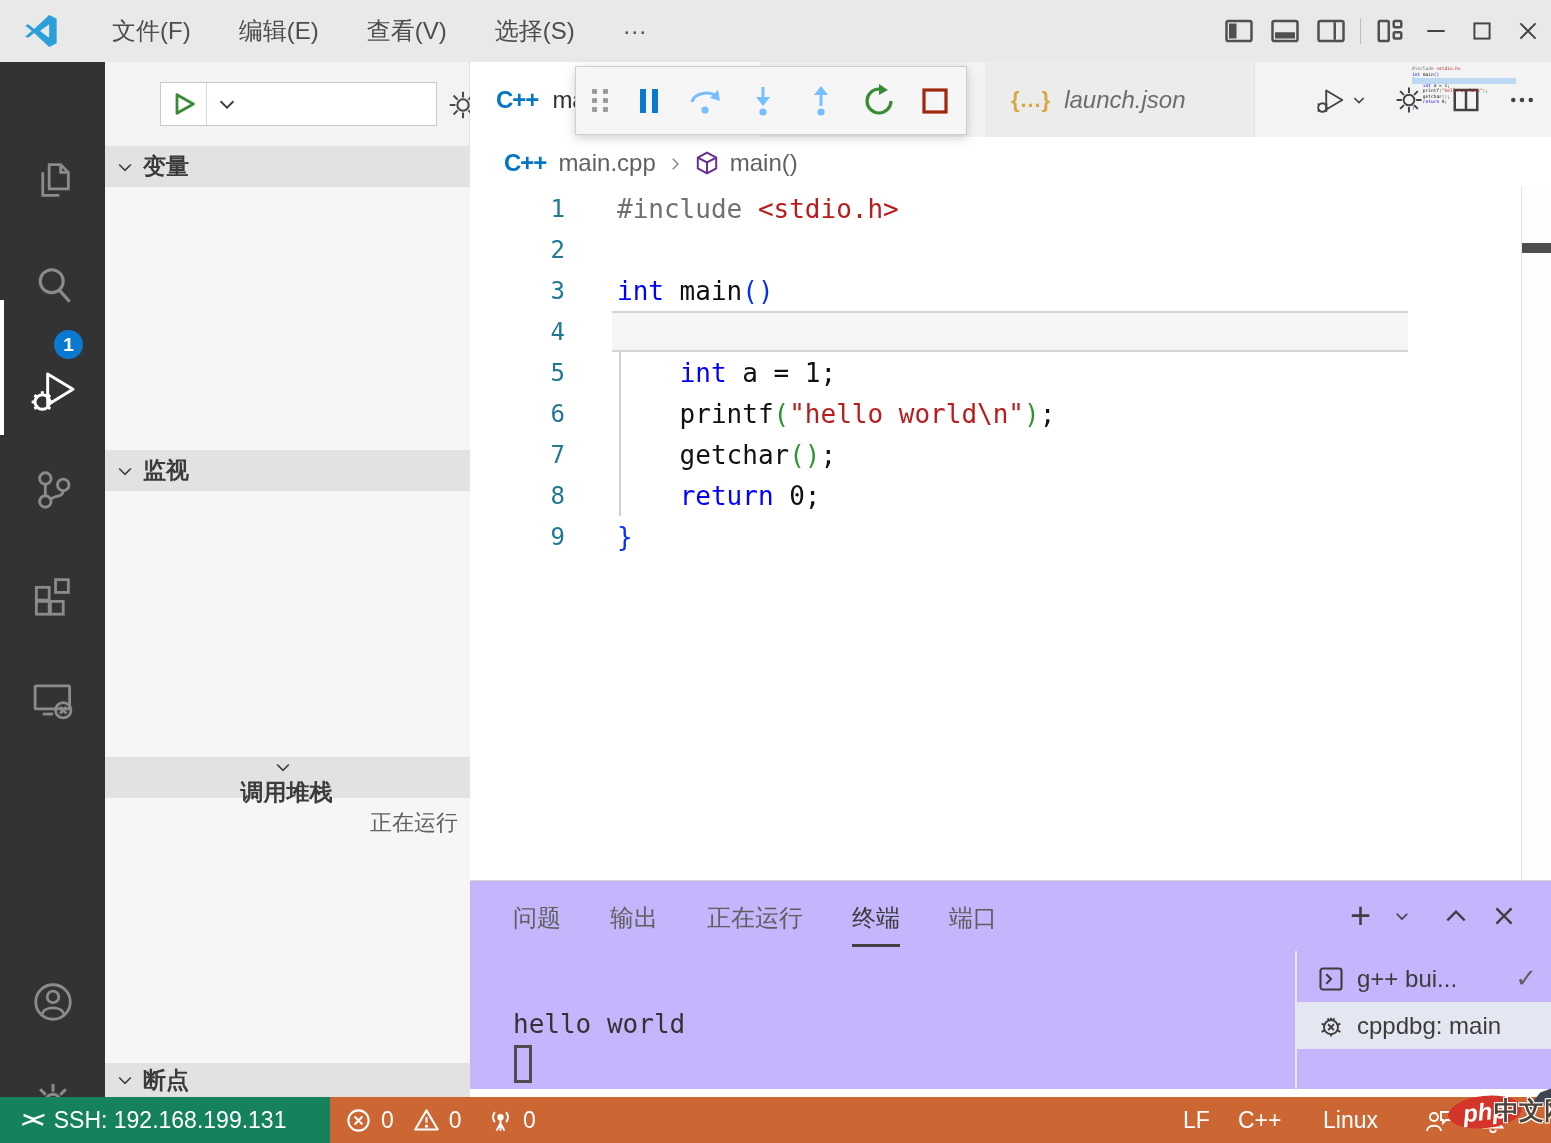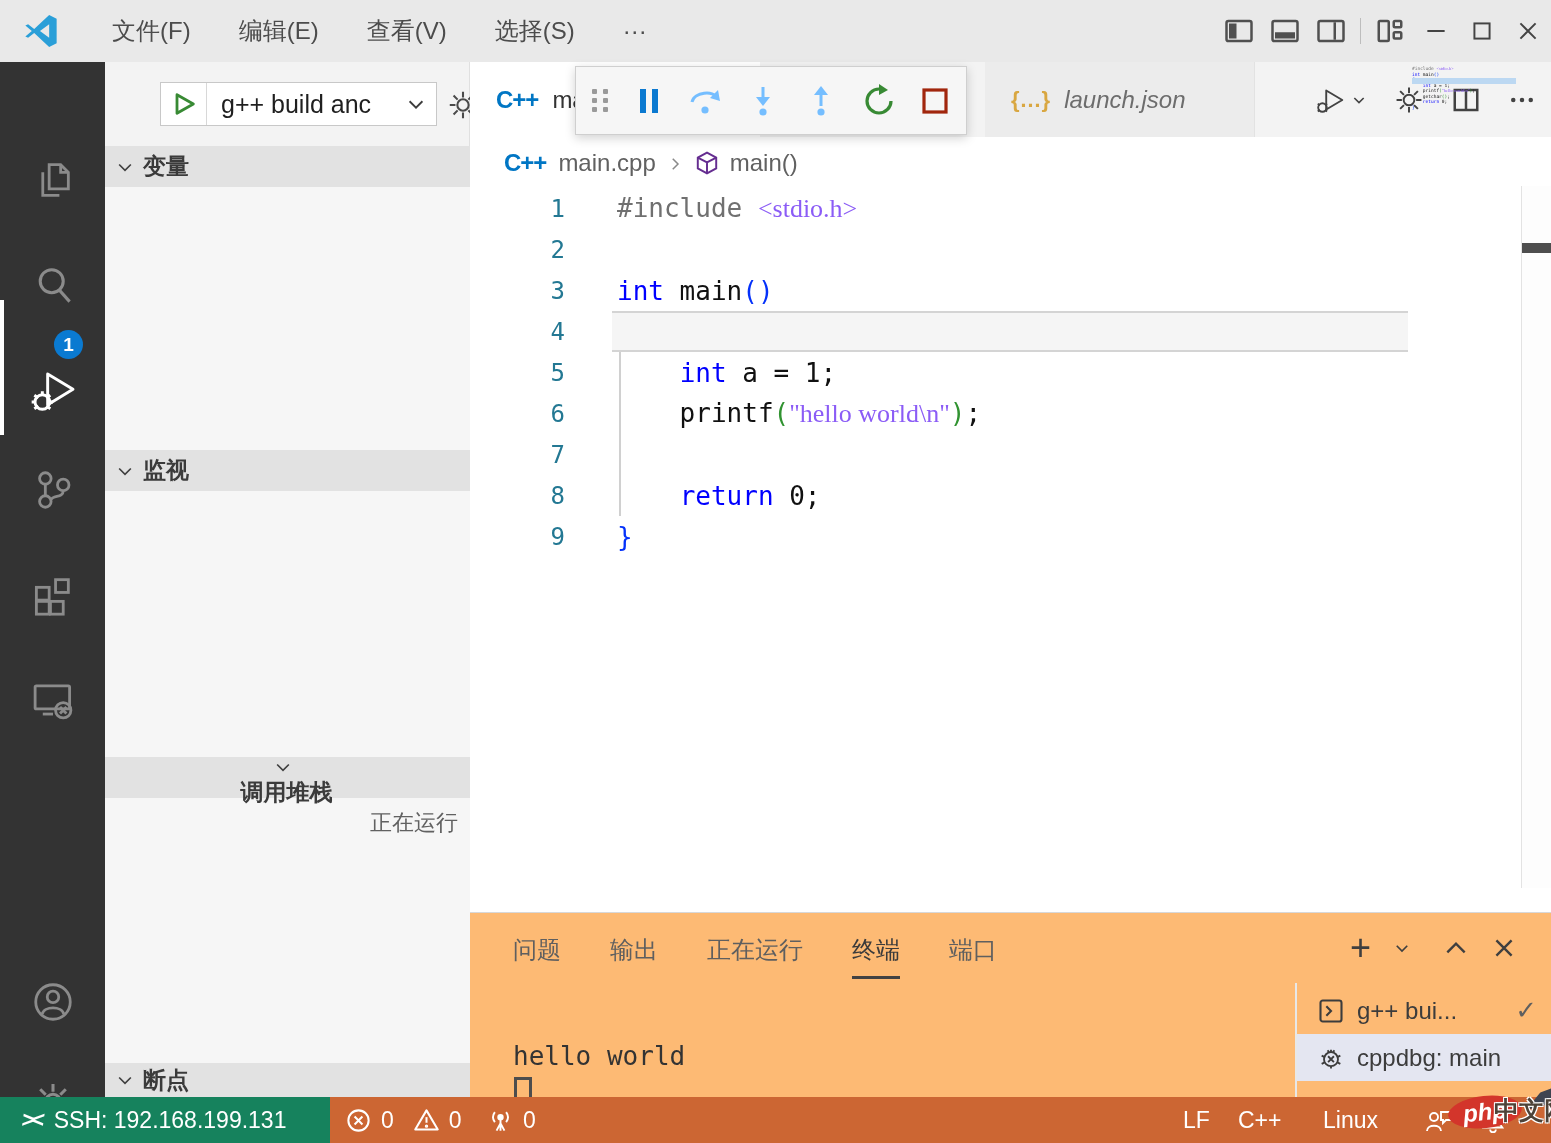--- a/index.html
+++ b/index.html
@@ -51,32 +51,32 @@
   .tab .tab-icon { margin-right:14px; }
   .cpp-icon { color:#0076c4; font-weight:bold; font-size:24px; font-style:normal; letter-spacing:-1px; }
   .json-icon { color:#d9a741; font-weight:bold; font-size:22px; font-style:normal; }
   .editor-actions { position:absolute; right:14px; top:0; height:75px; display:flex; align-items:center; gap:26px; color:#424242; }
   .breadcrumb { position:absolute; left:0; top:75px; width:1081px; height:51px; background:#ffffff; display:flex; align-items:center; padding-left:34px; font-size:24px; color:#616161; }
   .breadcrumb .bc-sep { margin:0 10px; color:#8a8a8a; }
   .code-area { position:absolute; left:0; top:126px; width:1081px; height:700px; background:#fff; }
   .code-line { display:flex; height:41px; align-items:center; }
   .line-no { width:95px; text-align:right; font-family:"DejaVu Sans Mono","Liberation Mono",monospace; font-size:24px; color:#237893; flex:0 0 95px; }
   .line-code { padding-left:52px; font-family:"DejaVu Sans Mono","Liberation Mono",monospace; font-size:26px; white-space:pre; color:#111; }
-  .tk-k { color:#0000ff; } .tk-pp { color:#707070; } .tk-s { color:#8b5cf6;font-family:Liberation Serif, serif; }
+  .tk-k { color:#0000ff; } .tk-pp { color:#707070; } .tk-s { color:#b91c1c; }
   .tk-b1 { color:#0431fa; } .tk-b2 { color:#319331; } .tk-fg { color:#111111; }
   .cur-line-box { position:absolute; left:142px; top:123px; width:796px; height:41px; background:#f5f5f5; border-top:2px solid #d4d4d4; border-bottom:2px solid #d4d4d4; }
   .indent-guide { position:absolute; left:149px; top:164px; height:164px; width:0; border-left:2px solid #d0d0d0; }
   .minimap { position:absolute; left:942px; top:0; width:104px; height:70px; padding-top:4px; overflow:hidden; }
   .minimap .mm-line { font-family:"DejaVu Sans Mono","Liberation Mono",monospace; font-size:4.5px; line-height:5.5px; white-space:pre; }
   .mm-cur { position:absolute; left:0; top:16px; width:104px; height:6px; background:#bcd8f2; }
   .right-scroll { position:absolute; left:1051px; top:124px; width:30px; height:702px; background:#fdfdfd; border-left:1px solid #e3e3e3; }
   .right-scroll .thumb { position:absolute; left:0; top:57px; width:30px; height:10px; background:#4e4e4e; }
 
   
-  .panel { position:absolute; left:470px; top:912px; width:1081px; height:209px; background:#fdba74; border-top:1px solid #d8d8d8; }
+  .panel { position:absolute; left:470px; top:880px; width:1081px; height:209px; background:#c4b5fd; border-top:1px solid #d8d8d8; }
   .panel-tabs { position:absolute; left:43px; top:0; height:70px; display:flex; gap:49px; align-items:center; }
   .panel-tab { font-size:24px; color:#5f5f5f; padding:16px 0 10px; border-bottom:3px solid transparent; white-space:nowrap; }
   .panel-tab.active { color:#3b3b3b; border-bottom-color:#424242; }
   .panel-actions { position:absolute; left:880px; top:0; height:70px; display:flex; align-items:center; gap:22px; color:#3f3f3f; }
   .terminal-out { position:absolute; left:43px; top:128px; font-family:"DejaVu Sans Mono","Liberation Mono",monospace; font-size:26px; color:#333; white-space:pre; }
   .terminal-cursor { position:absolute; left:44px; top:164px; width:18px; height:38px; border:3px solid #4d4d4d; }
   .terminal-list { position:absolute; left:825px; top:70px; width:256px; height:139px; border-left:2px solid #e8e8e8; padding-top:4px; }
   .term-item { height:47px; display:flex; align-items:center; padding:0 14px 0 20px; font-size:24px; color:#3c3c3c; white-space:nowrap; overflow:hidden; }
   .term-item.selected { background:#e4e6f1; }
   .term-item .t-icon { margin-right:12px; flex:0 0 auto; color:#3c3c3c; }
@@ -227,21 +227,20 @@
     </div>
   </div>
 
   <div class="sidebar">
     <div class="debug-config-bar">
       <div class="play-btn">
         <svg width="28" height="28" viewBox="0 0 24 24">
             <path d="M6 4 L20 12 L6 20 Z" fill="none" stroke="#388a34" stroke-width="2.4" stroke-linejoin="round"></path>
           </svg>
       </div>
-      <div class="config-label">g++ build anc</div>
       <div class="config-chevron">
         <svg width="22" height="22" viewBox="0 0 24 24">
             <path d="M5 9 L12 16 L19 9" fill="none" stroke="#3c3c3c" stroke-width="2"></path>
           </svg>
       </div>
     </div>
     <div class="sidebar-gear">
       <svg width="34" height="34" viewBox="0 0 36 36" fill="none" stroke="currentColor" stroke-width="2.2">
           <circle cx="18" cy="18" r="6"></circle>
           <path d="M18 4 v6 M18 26 v6 M4 18 h6 M26 18 h6 M8 8 l4.3 4.3 M23.7 23.7 l4.3 4.3 M28 8 l-4.3 4.3 M12.3 23.7 L8 28"></path>
@@ -370,20 +369,21 @@
           <div class="code-line">
             <div class="line-no">5</div>
             <pre class="line-code"><span class="tk-fg">    </span><span class="tk-k">int</span><span class="tk-fg"> a = 1;</span></pre>
           </div>
           <div class="code-line">
             <div class="line-no">6</div>
             <pre class="line-code"><span class="tk-fg">    printf</span><span class="tk-b2">(</span><span class="tk-s">"hello world\n"</span><span class="tk-b2">)</span><span class="tk-fg">;</span></pre>
           </div>
           <div class="code-line">
             <div class="line-no">7</div>
+            <pre class="line-code"><span class="tk-fg">    getchar</span><span class="tk-b2">()</span><span class="tk-fg">;</span></pre>
           </div>
           <div class="code-line">
             <div class="line-no">8</div>
             <pre class="line-code"><span class="tk-fg">    </span><span class="tk-k">return</span><span class="tk-fg"> 0;</span></pre>
           </div>
           <div class="code-line">
             <div class="line-no">9</div>
             <pre class="line-code"><span class="tk-b1">}</span></pre>
           </div>
         </div>

